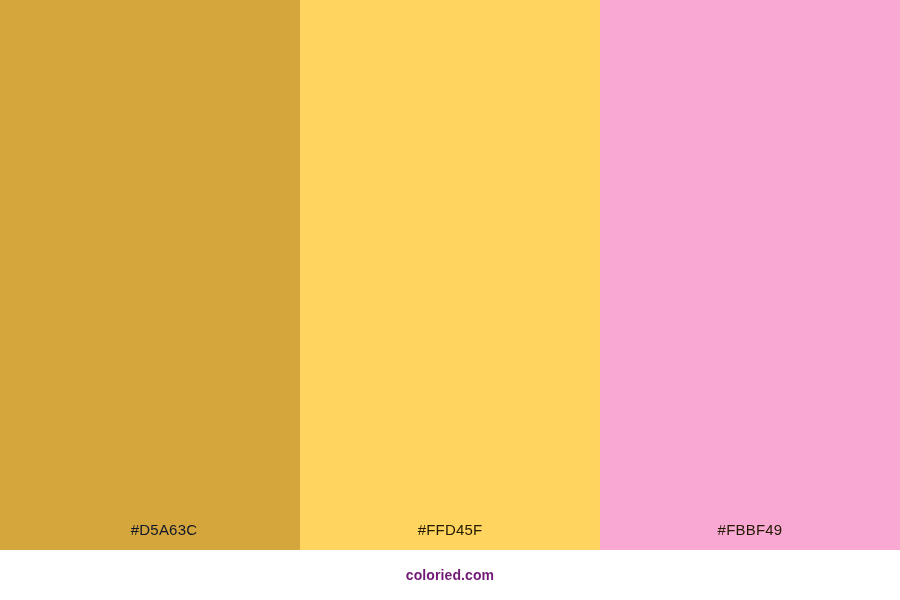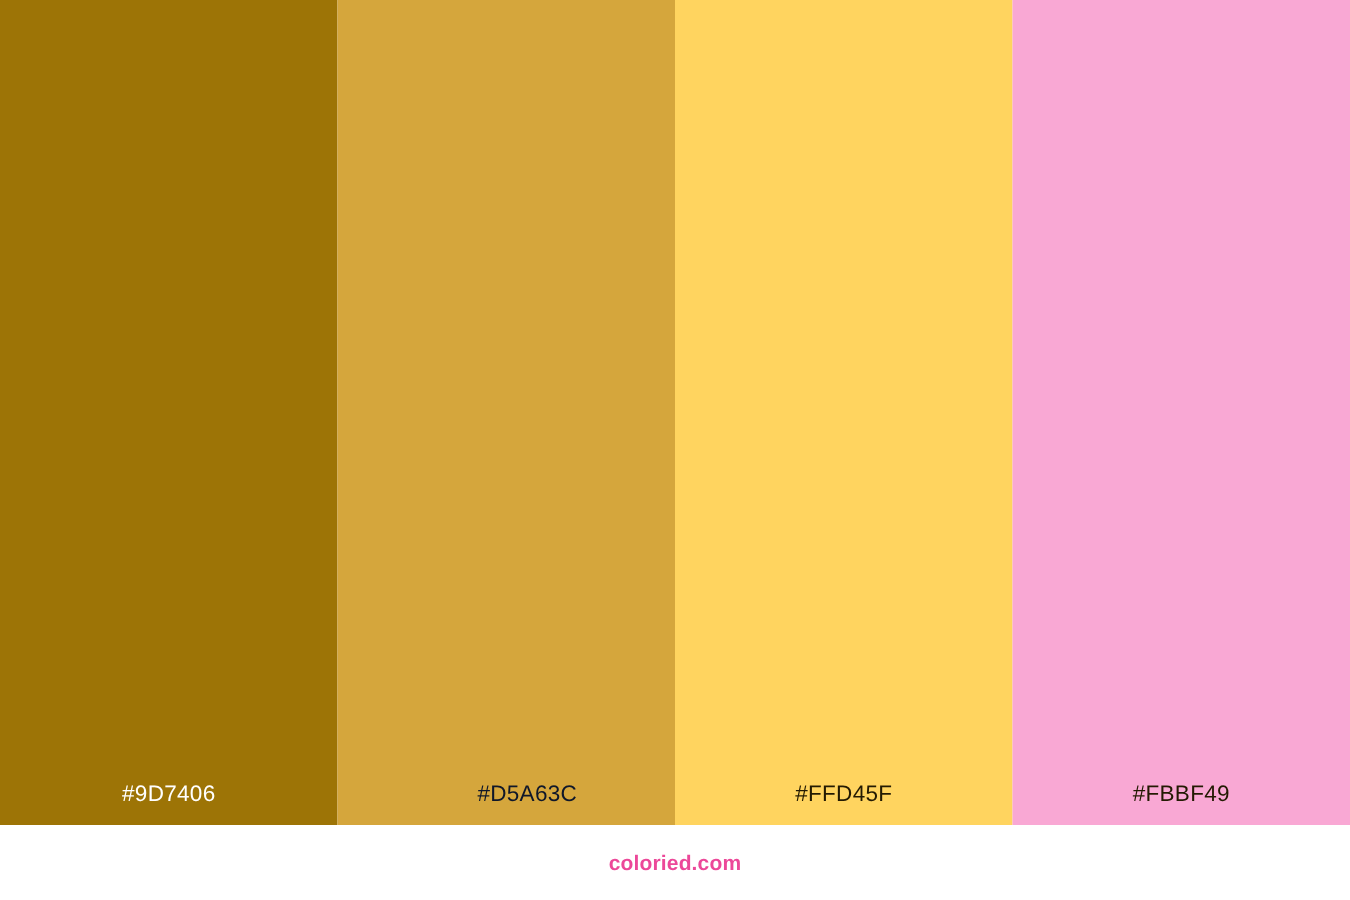--- a/index.html
+++ b/index.html
@@ -51,35 +51,32 @@
     width: 100%;
     background: #ffffff;
     display: flex;
     align-items: center;
     justify-content: center;
   }
   .footer-text {
     font-family: "Liberation Sans", sans-serif;
     font-size: 14px;
     font-weight: 700;
-    color: #ec4899;
+    color: #701a75;
     letter-spacing: 0.1px;
     line-height: 1;
   }
 </style>
 </head>
 <body>
 
 <div class="palette-page">
 
   <div class="swatch-strip">
 
-    <div class="swatch" style="background:#9D7406;">
-      <span class="swatch-label" style="color:#FFFFFF;">#9D7406</span>
-    </div>
 
 
     <div class="swatch" style="background:#D5A63C;">
       <span class="swatch-label" style="color:#0f172a;padding-left:28px;">#D5A63C</span>
     </div>
 
     <div class="swatch" style="background:#FFD45F;">
       <span class="swatch-label" style="color:#231A02;">#FFD45F</span>
     </div>
 

